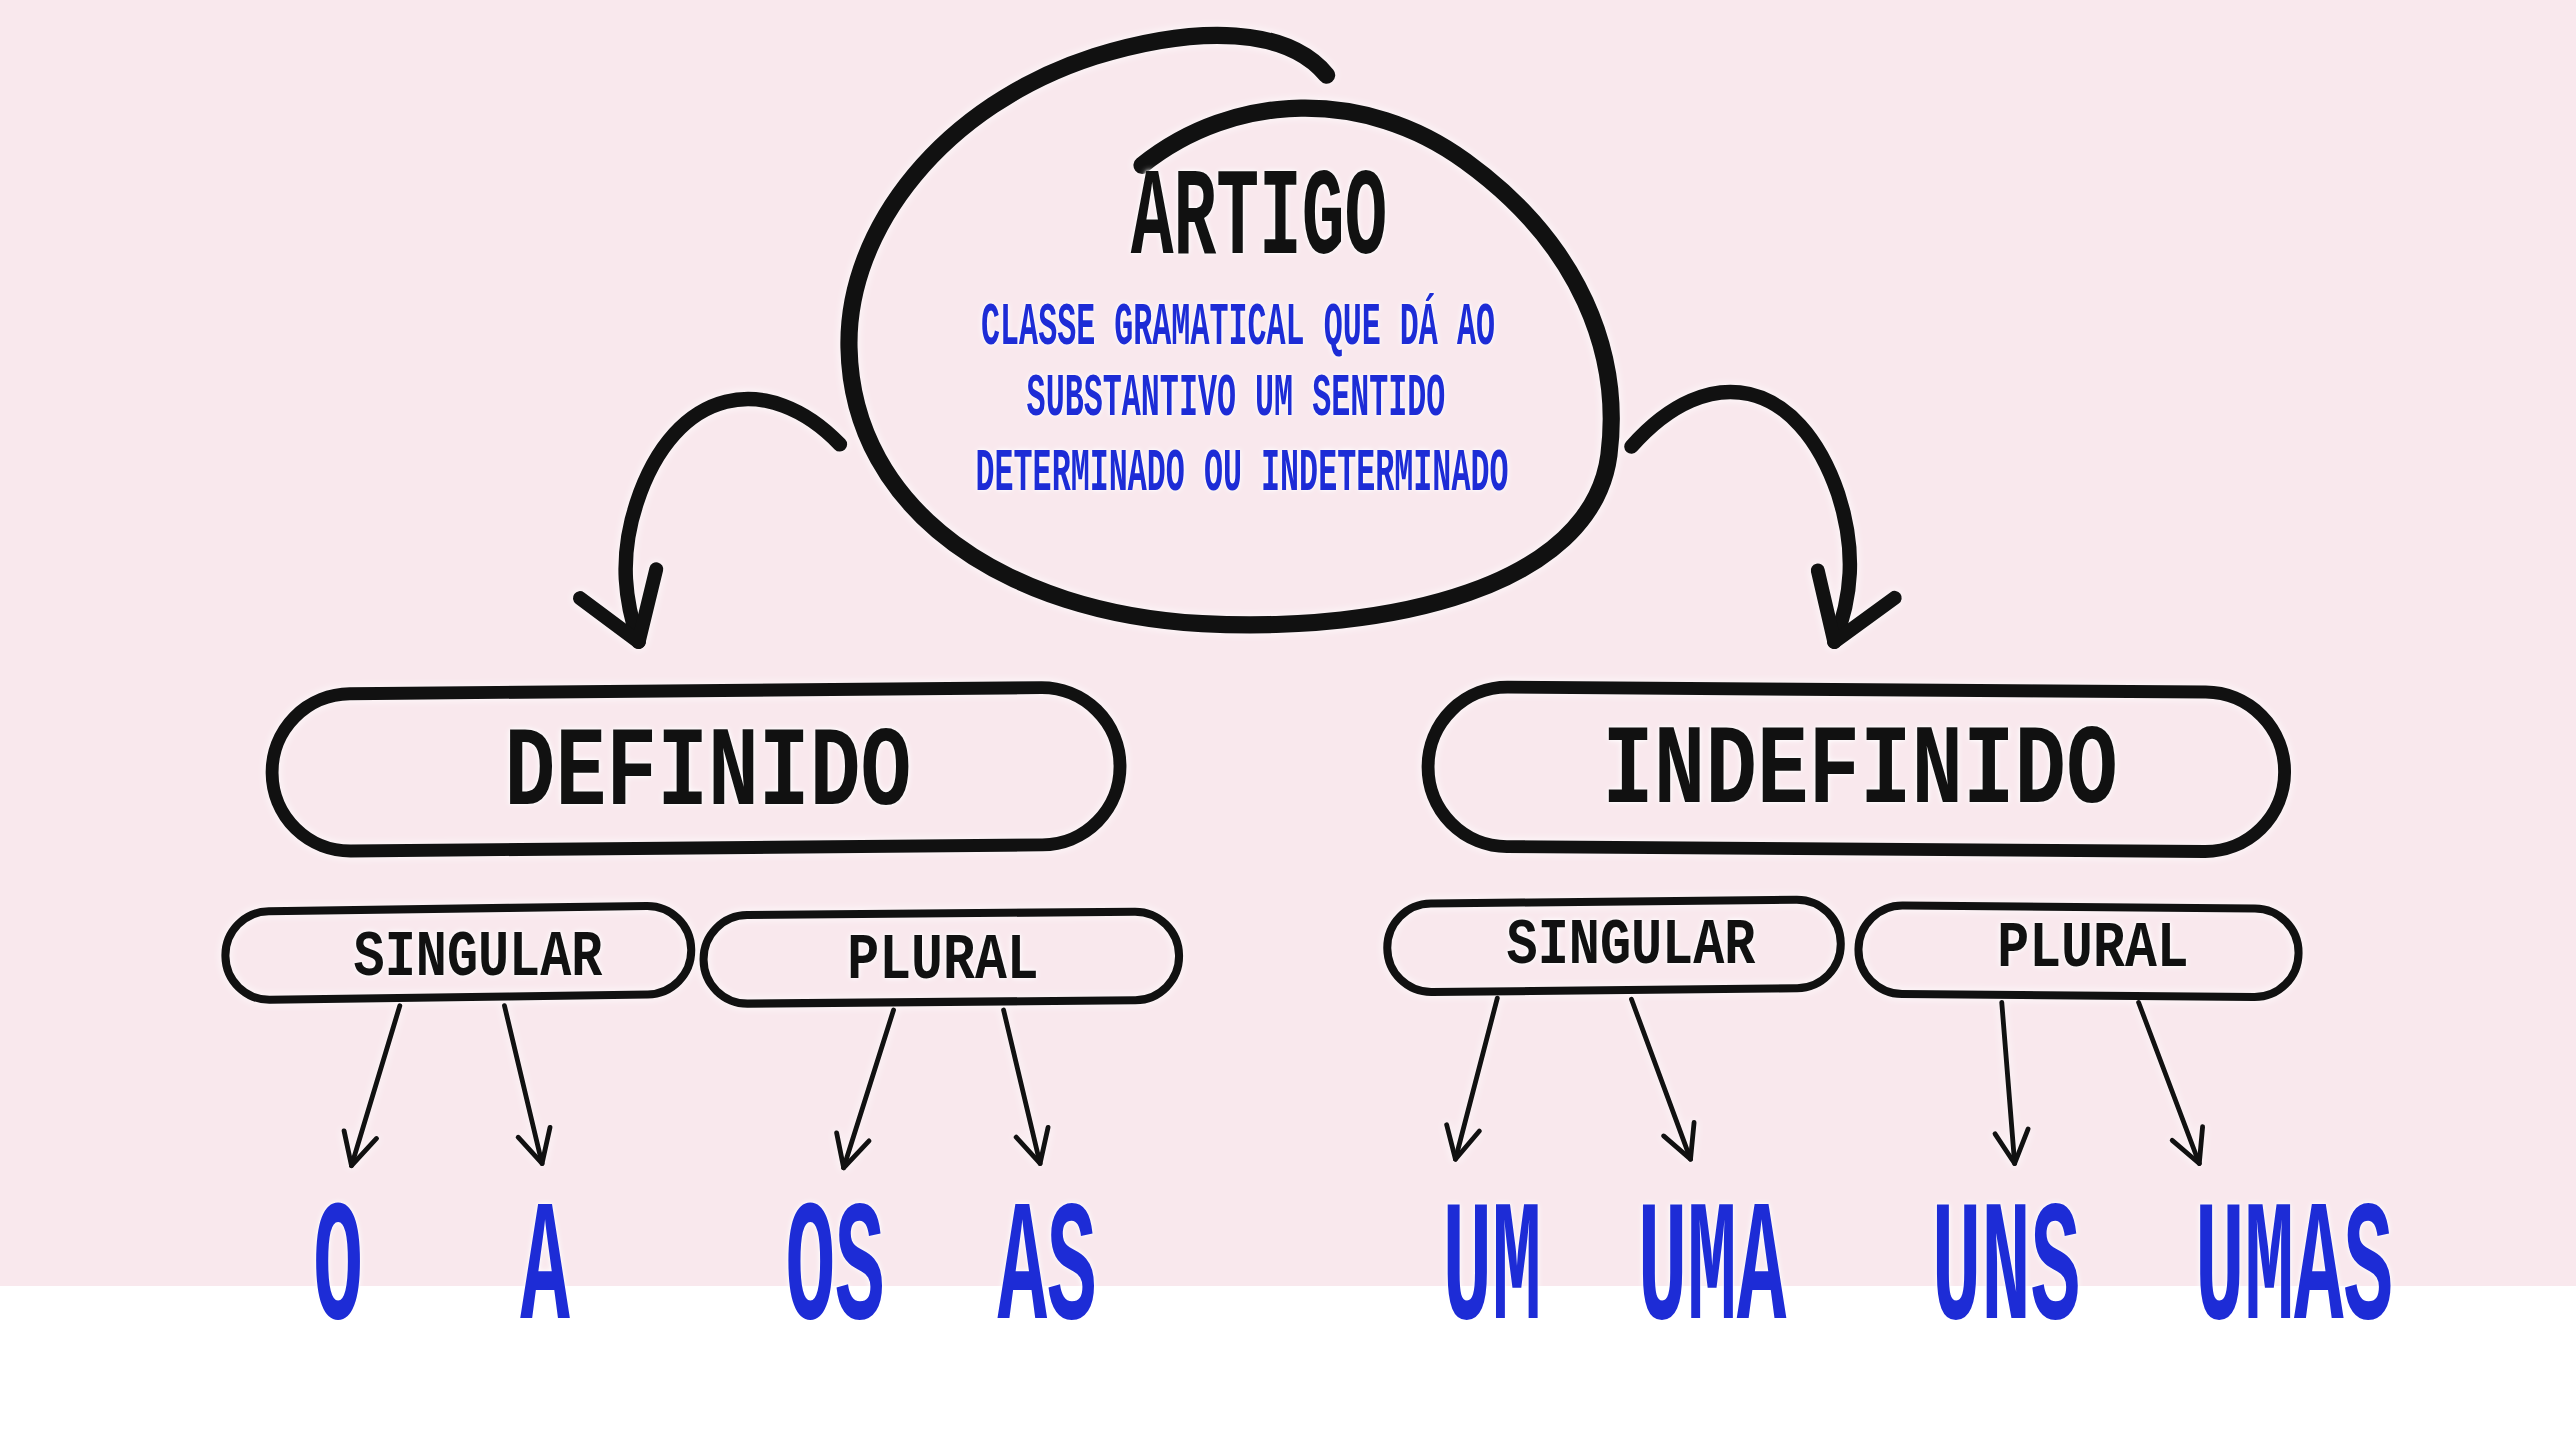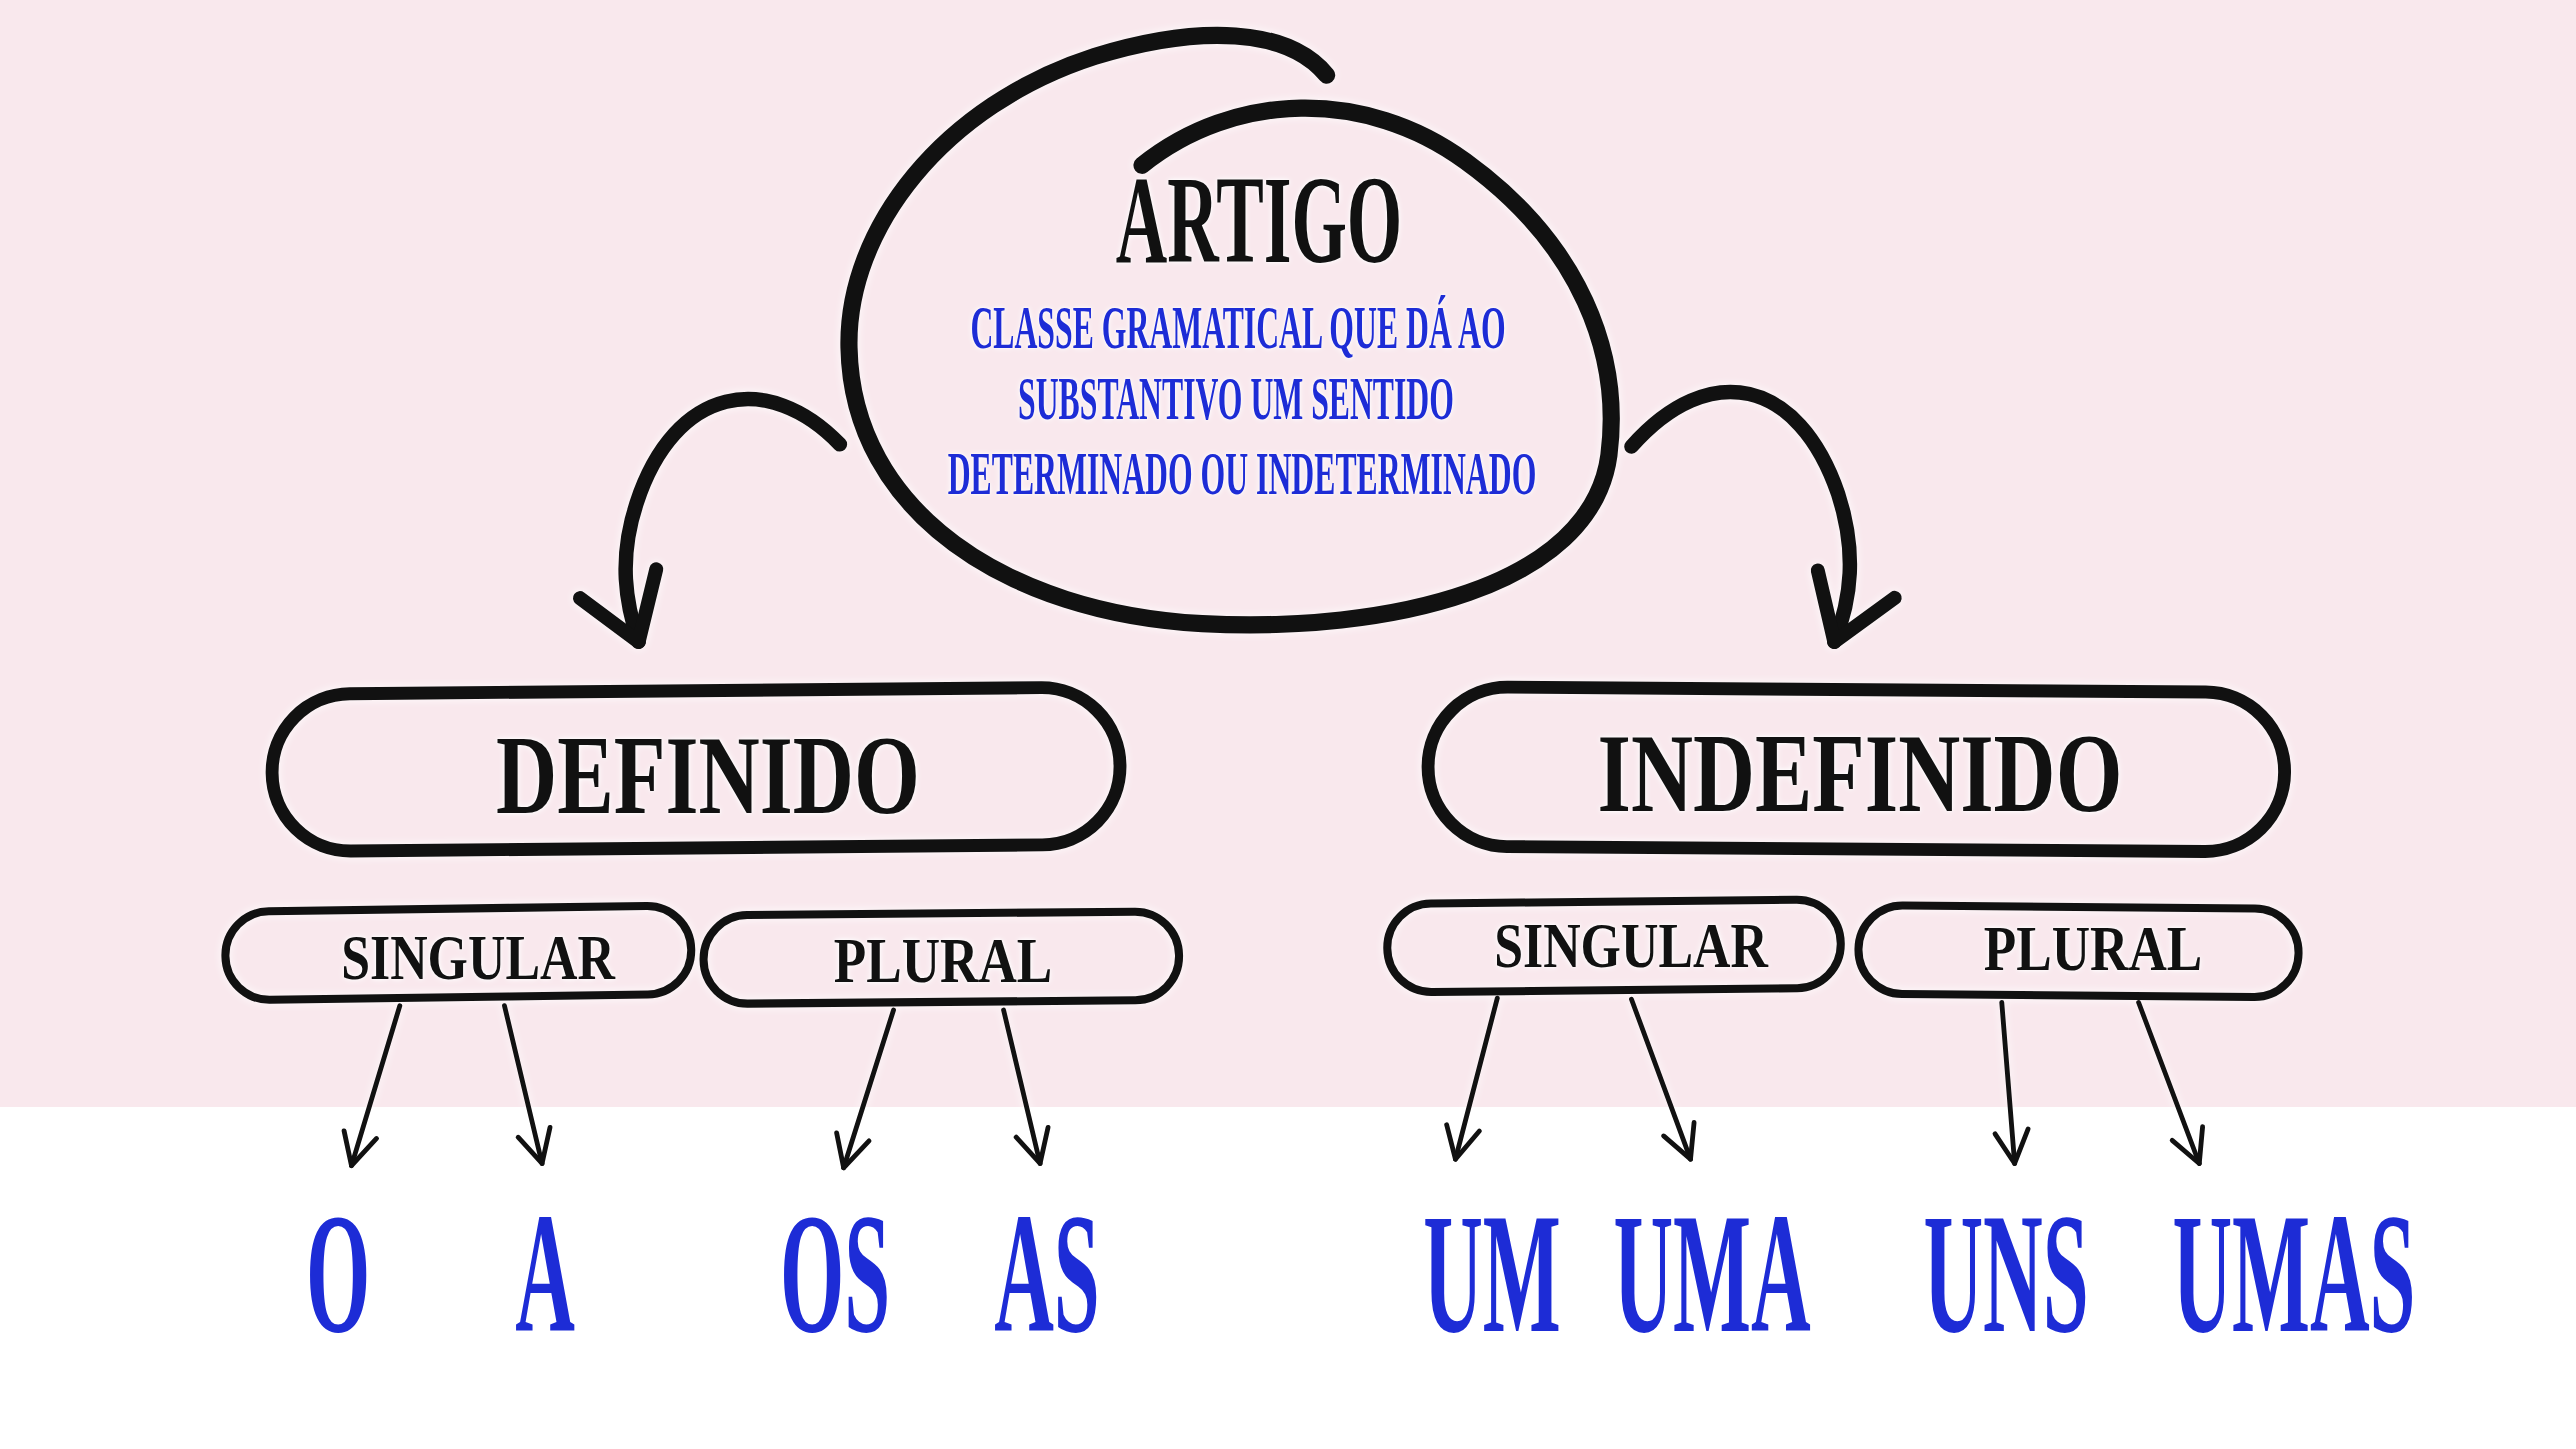--- a/index.html
+++ b/index.html
@@ -1,23 +1,23 @@
 <!DOCTYPE html>
 <html style="--background: #f9e8ed; --ink: #111111; --blue: #1d2cd6;font-size:8.6px"><head>
 <meta charset="utf-8">
 <style>
   html, body { margin: 0; padding: 0; }
   body { width: 2576px; height: 1449px; overflow: hidden; }
 
   #stage {
     position: relative;
     width: 2576px;
-    height: 1107px;
+    height: 1286px;
     background: var(--background, #f9e8ed);
-    font-family: Liberation Serif, serif;
+    font-family: Liberation Mono, monospace;
   }
 
   #strokes {
     position: absolute;
     left: 0; top: 0;
     width: 2576px; height: 1449px;
     filter: drop-shadow(0 0 4.8px rgba(255,255,255,0.95));
   }
 
   .ink-stroke {

